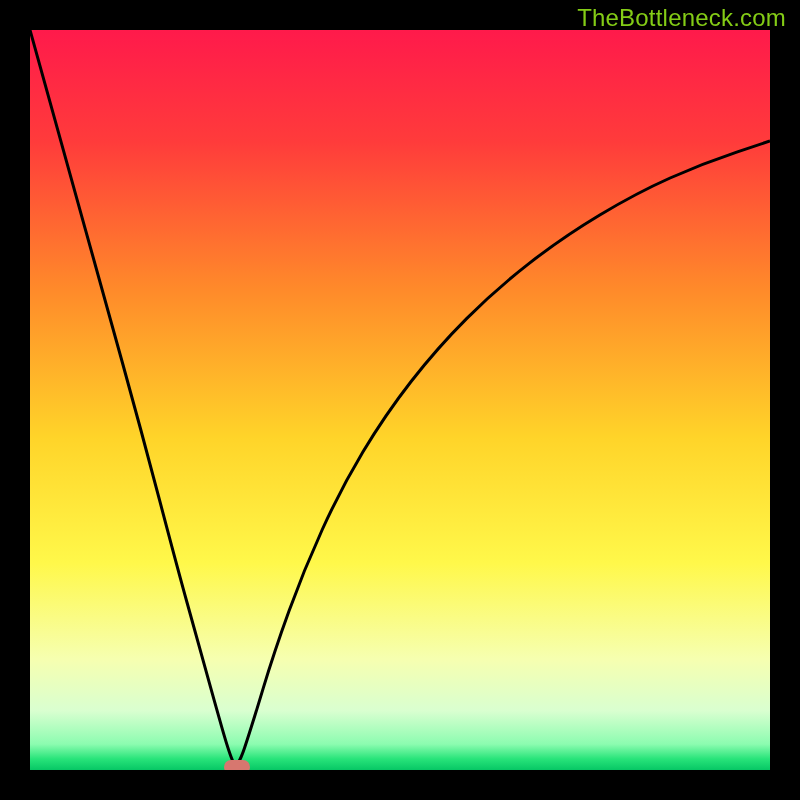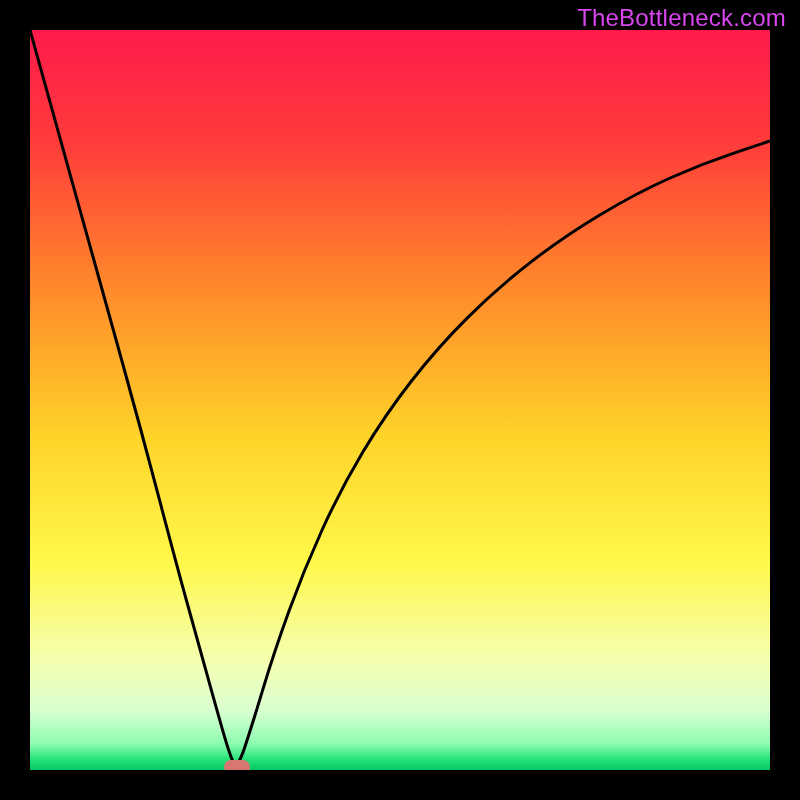--- a/index.html
+++ b/index.html
@@ -14,21 +14,21 @@
   .frame {
     position: relative;
     width: 800px;
     height: 800px;
     background: #000;
   }
   .watermark {
     position: absolute;
     top: 4px;
     right: 14px;
-    color: #d946ef;
+    color: #84cc16;
     font-size: 24px;
     font-weight: 500;
     letter-spacing: 0.2px;
     z-index: 5;
   }
   .plot {
     position: absolute;
     left: 30px;
     top: 30px;
     width: 740px;

